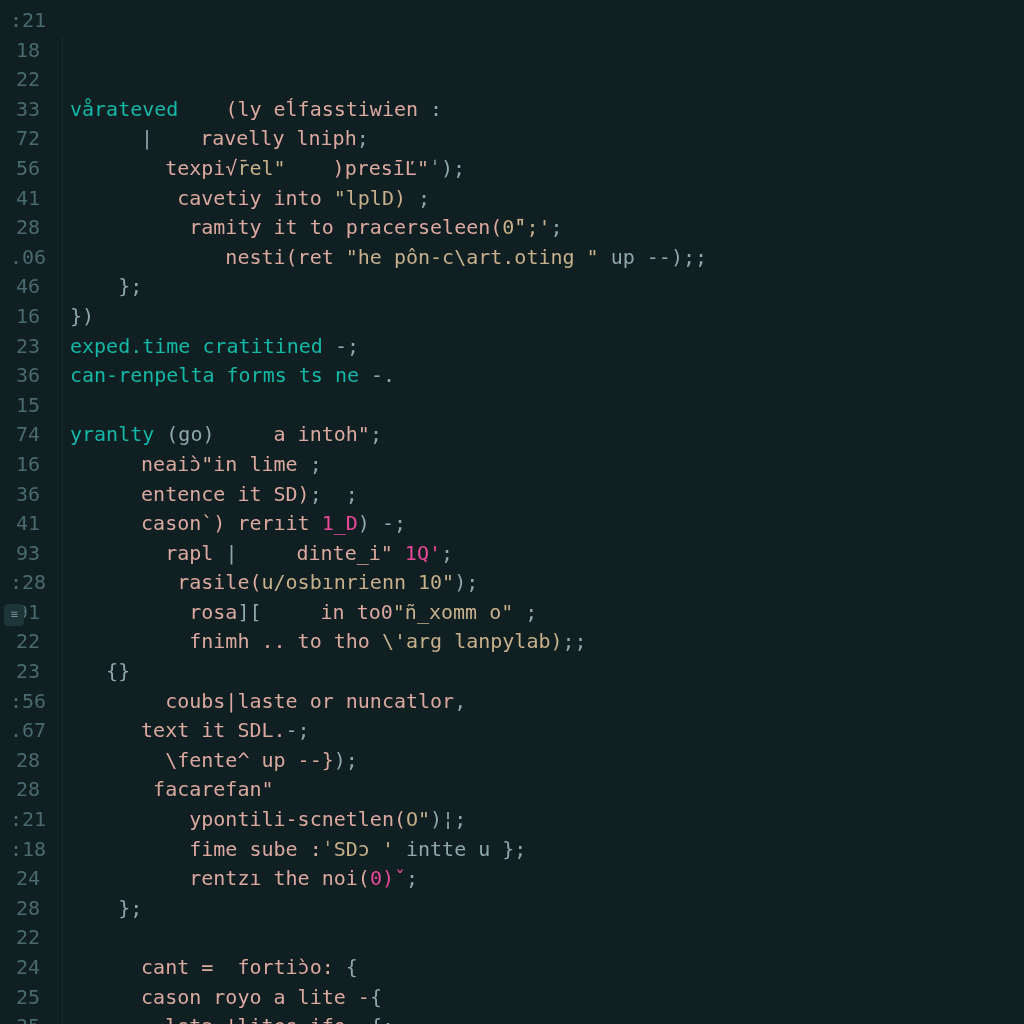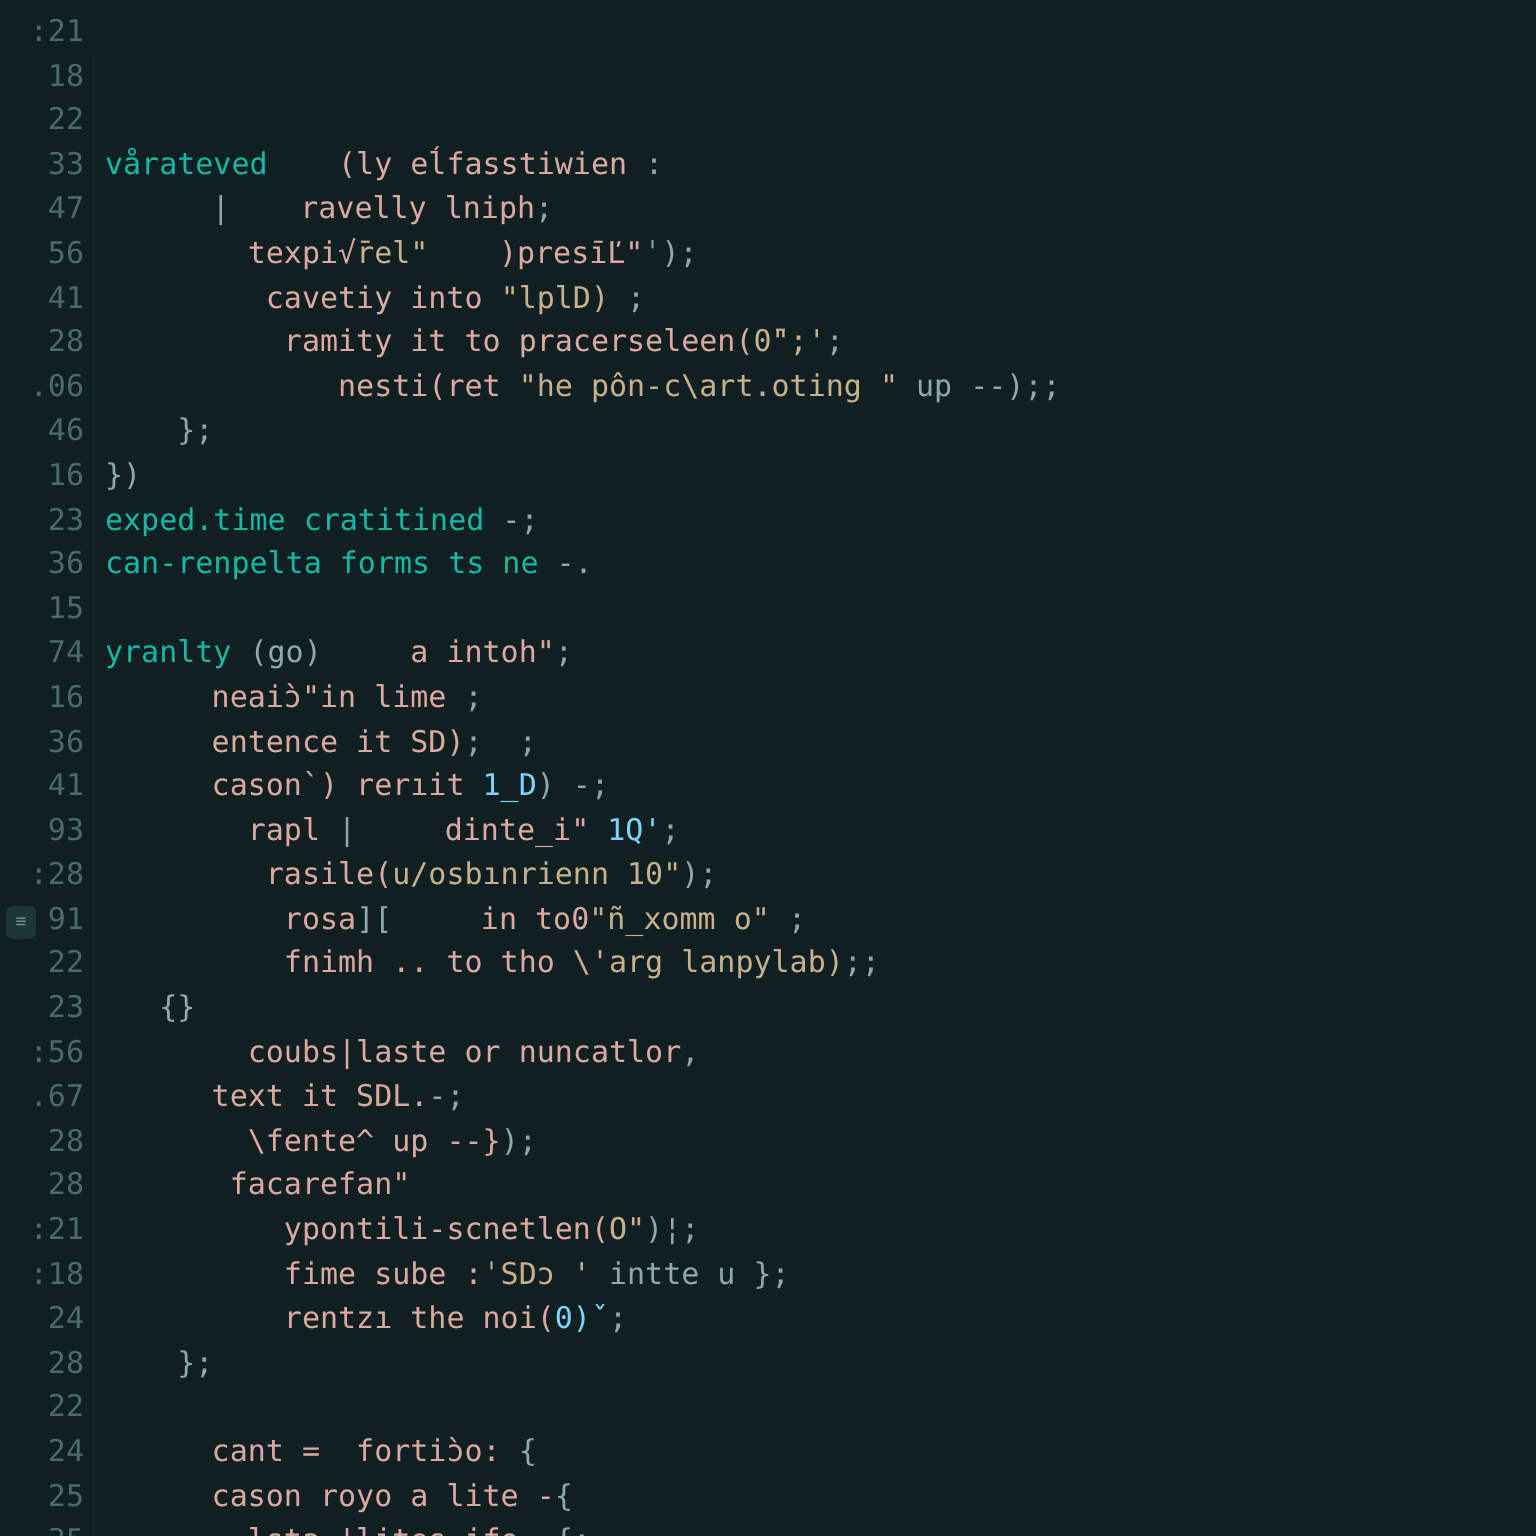--- a/index.html
+++ b/index.html
@@ -15,21 +15,21 @@
   }
   .editor {
     display: flex;
     width: 100%;
     height: 100%;
     padding-top: 6px;
   }
   .gutter {
     width: 70px;
     flex: 0 0 70px;
-    text-align: right;
+    text-align: center;
     color: #4a6a70;
     padding-right: 14px;
     user-select: none;
     position: relative;
   }
   .gutter .ln {
     display: block;
     height: 29.6px;
   }
   .code {
@@ -37,21 +37,21 @@
     white-space: pre;
     position: relative;
   }
   .code .row {
     display: block;
     height: 29.6px;
   }
   
   .kw   { color: #14b8a6; }
   .str  { color: #c7b08b; }   
-  .num  { color: #7dd3fc; }
+  .num  { color: #ec4899; }
   .pun  { color: #8fa8ad; }   
   .id   { color: #dca9a0; padding-left: 47px; }
 
   
   .marker {
     position: absolute;
     left: 4px;
     width: 20px;
     height: 22px;
     background: #1d3438;
@@ -75,21 +75,21 @@
 <body>
 
 <div class="editor">
   <div class="gutter">
     <div class="fold-line"></div>
 
   <span class="ln">:21</span>
       <span class="ln">18</span>
       <span class="ln">22</span>
       <span class="ln">33</span>
-      <span class="ln">47</span>
+      <span class="ln">72</span>
       <span class="ln">56</span>
       <span class="ln">41</span>
       <span class="ln">28</span>
       <span class="ln">.06</span>
       <span class="ln">46</span>
       <span class="ln">16</span>
       <span class="ln">23</span>
       <span class="ln">36</span>
       <span class="ln">15</span>
       <span class="ln">74</span>

